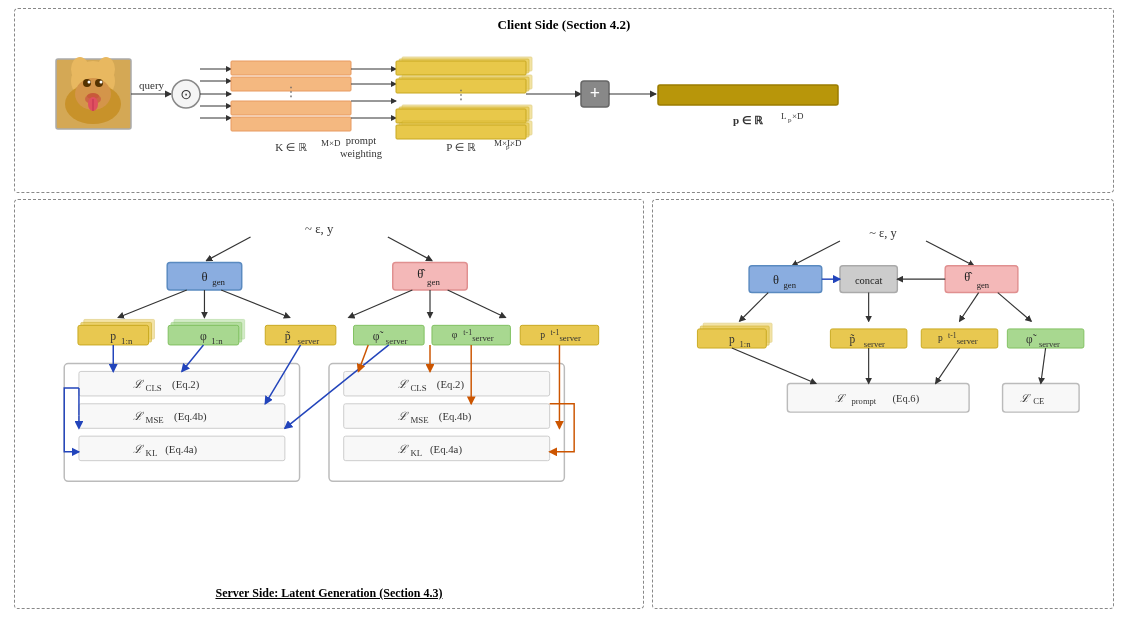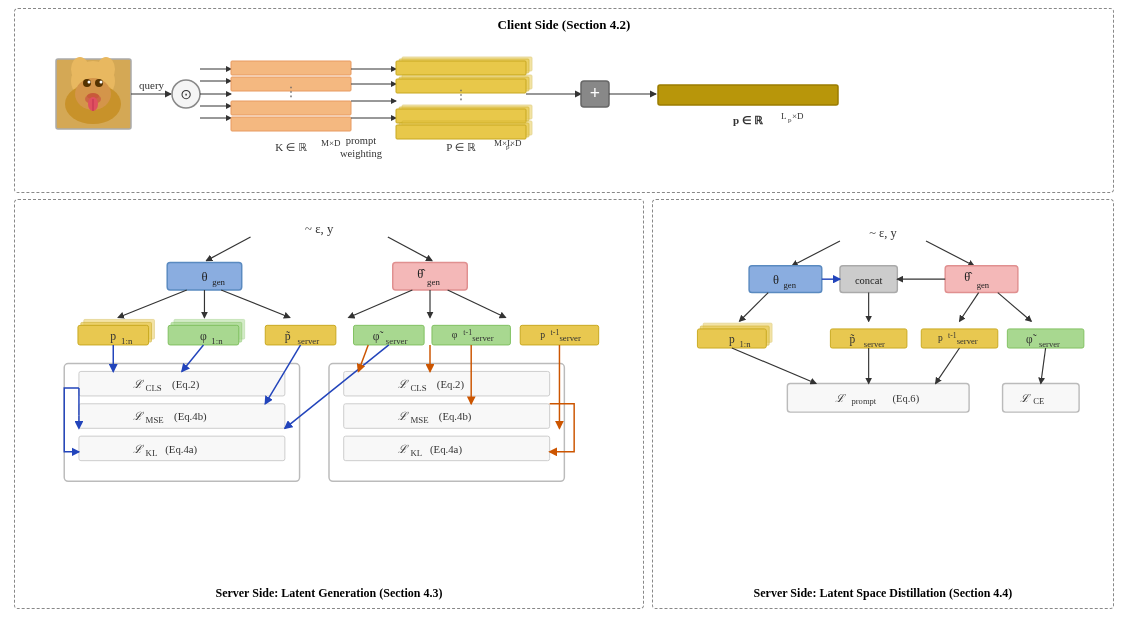--- a/index.html
+++ b/index.html
@@ -52,20 +52,21 @@
     }
     .server-section-right {
       flex: 0 0 42%;
     }
 
     .section-footer {
       font-weight: bold;
       font-size: 12px;
       text-align: center;
       margin-top: 4px;
+      text-decoration: underline;
     }
   </style>
 </head>
 <body>
 
 <div class="main-container">
 
   <div class="client-section">
     <div class="section-title">Client Side (Section 4.2)</div>
 
@@ -362,17 +363,16 @@
         <rect x="355" y="175" width="80" height="30" fill="#f8f8f8" stroke="#bbb" stroke-width="1.5" rx="3"></rect>
         <text x="378" y="194" font-size="11.5" text-anchor="middle" font-family="serif" font-style="italic" fill="#333">ℒ</text>
         <text x="387" y="197" font-size="9" font-family="serif" fill="#333">CE</text>
 
         <line x1="72" y1="138" x2="160" y2="175" stroke="#333" stroke-width="1.2" marker-end="url(#arr3)"></line>
         <line x1="215" y1="138" x2="215" y2="175" stroke="#333" stroke-width="1.2" marker-end="url(#arr3)"></line>
         <line x1="310" y1="138" x2="285" y2="175" stroke="#333" stroke-width="1.2" marker-end="url(#arr3)"></line>
         <line x1="400" y1="138" x2="395" y2="175" stroke="#333" stroke-width="1.2" marker-end="url(#arr3)"></line>
       </svg>
 
-      <div class="section-footer">Server Side: Latent Space Distillation (Section 4.4)</div>
     </div>
 
   </div>
 </div>
 
 </body></html>

